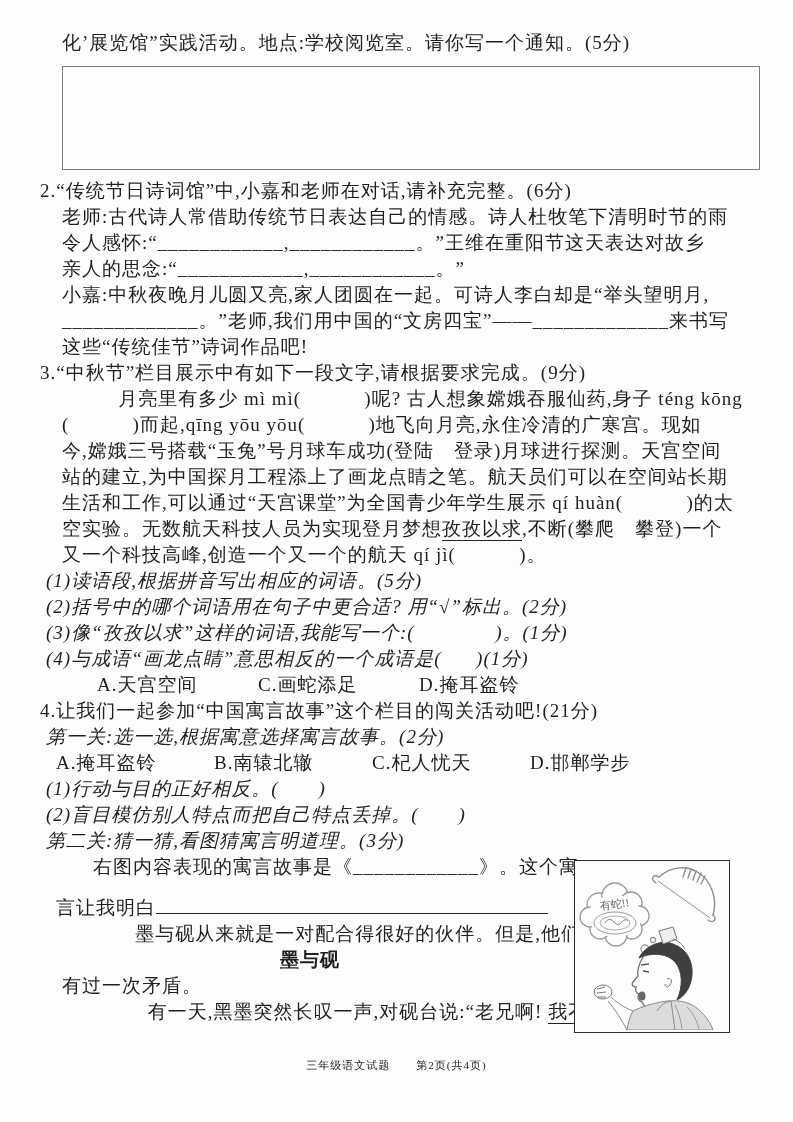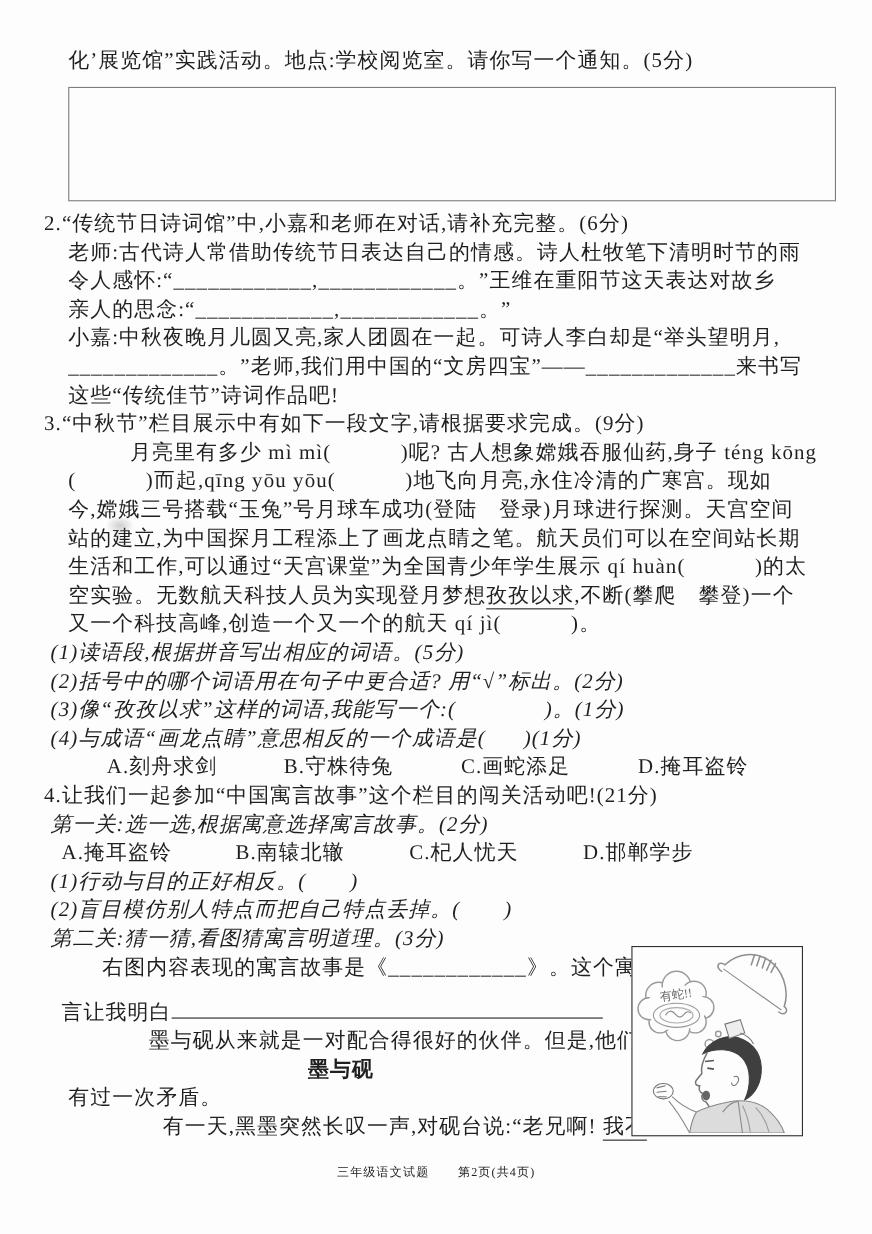--- a/index.html
+++ b/index.html
@@ -7,21 +7,21 @@
     position:relative;
     width:793px;height:1122px;
     background:#fdfdfd;
     font-family:"Liberation Serif","DejaVu Serif",serif;
     color:#1f1f1f;
     font-size:19px;
     overflow:hidden;
     box-sizing:border-box;
   }
   .content{
-    position:absolute;left:0;top:13px;
+    position:absolute;left:0;top:0;
     width:793px;
     padding:30px 30px 0 40px;
     box-sizing:border-box;
   }
   .line{
     white-space:pre;
     height:26px;line-height:26px;
     letter-spacing:1px;
   }
   .ind1{margin-left:22px;}           
@@ -101,22 +101,21 @@
     <div class="line ind1">今,嫦娥三号搭载“玉兔”号月球车成功(登陆　登录)月球进行探测。天宫空间</div>
     <div class="line ind1">站的建立,为中国探月工程添上了画龙点睛之笔。航天员们可以在空间站长期</div>
     <div class="line ind1">生活和工作,可以通过“天宫课堂”为全国青少年学生展示 qí huàn(           )的太</div>
     <div class="line ind1"><span>空实验。无数航天科技人员为实现登月梦想</span><span class="u">孜孜以求</span><span>,不断(攀爬　攀登)一个</span></div>
     <div class="line ind1">又一个科技高峰,创造一个又一个的航天 qí jì(           )。</div>
     <div class="line ind-sub">(1)读语段,根据拼音写出相应的词语。(5分)</div>
     <div class="line ind-sub">(2)括号中的哪个词语用在句子中更合适? 用“√”标出。(2分)</div>
     <div class="line ind-sub">(3)像“孜孜以求”这样的词语,我能写一个:(              )。(1分)</div>
     <div class="line ind-sub">(4)与成语“画龙点睛”意思相反的一个成语是(      )(1分)</div>
     <div class="line opts opts-q3">
-      <span>A.刻舟求剑</span>
-      <span>B.守株待兔</span>
+      <span>A.天宫空间</span>
       <span>C.画蛇添足</span>
       <span>D.掩耳盗铃</span>
     </div>
 
     <div class="line">4.让我们一起参加“中国寓言故事”这个栏目的闯关活动吧!(21分)</div>
     <div class="line ind-sub">第一关:选一选,根据寓意选择寓言故事。(2分)</div>
     <div class="line opts opts-q4">
       <span>A.掩耳盗铃</span>
       <span>B.南辕北辙</span>
       <span>C.杞人忧天</span>

